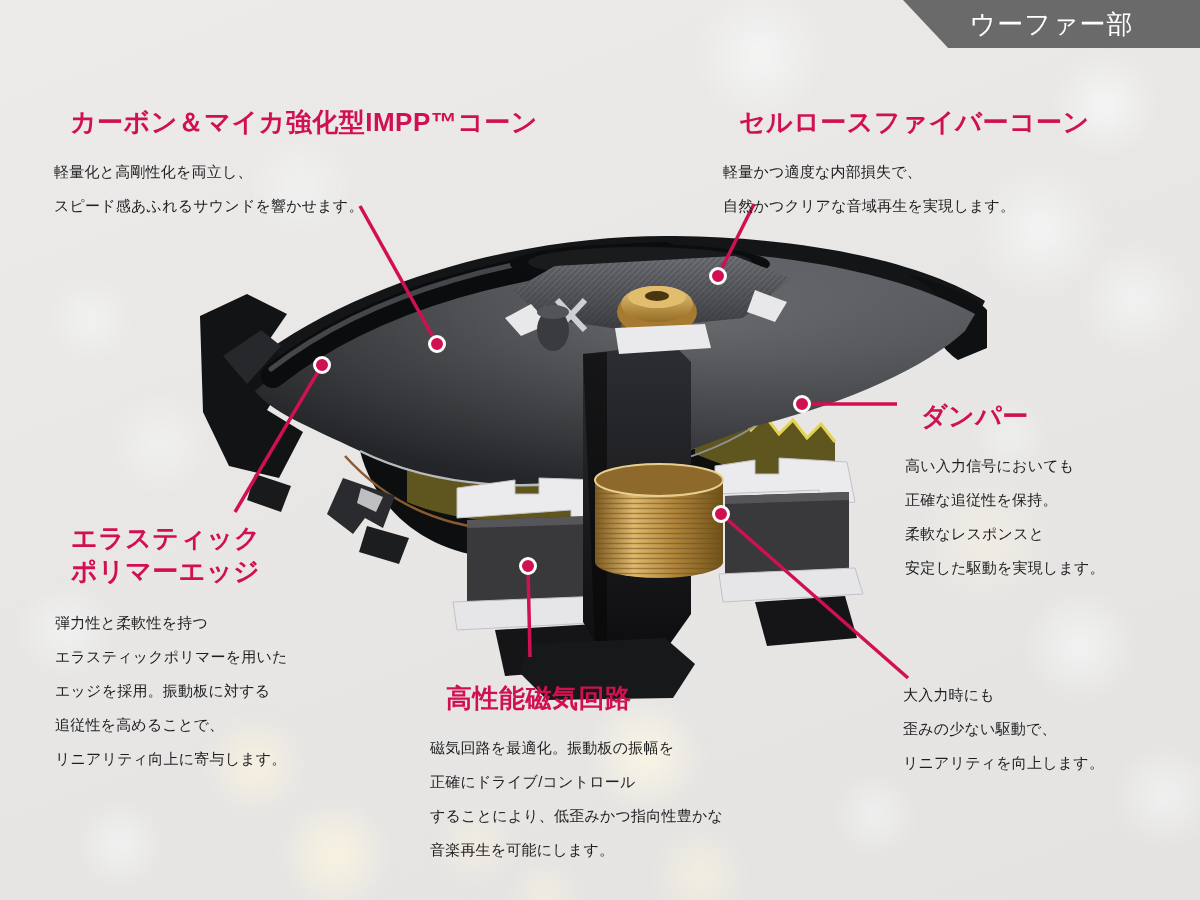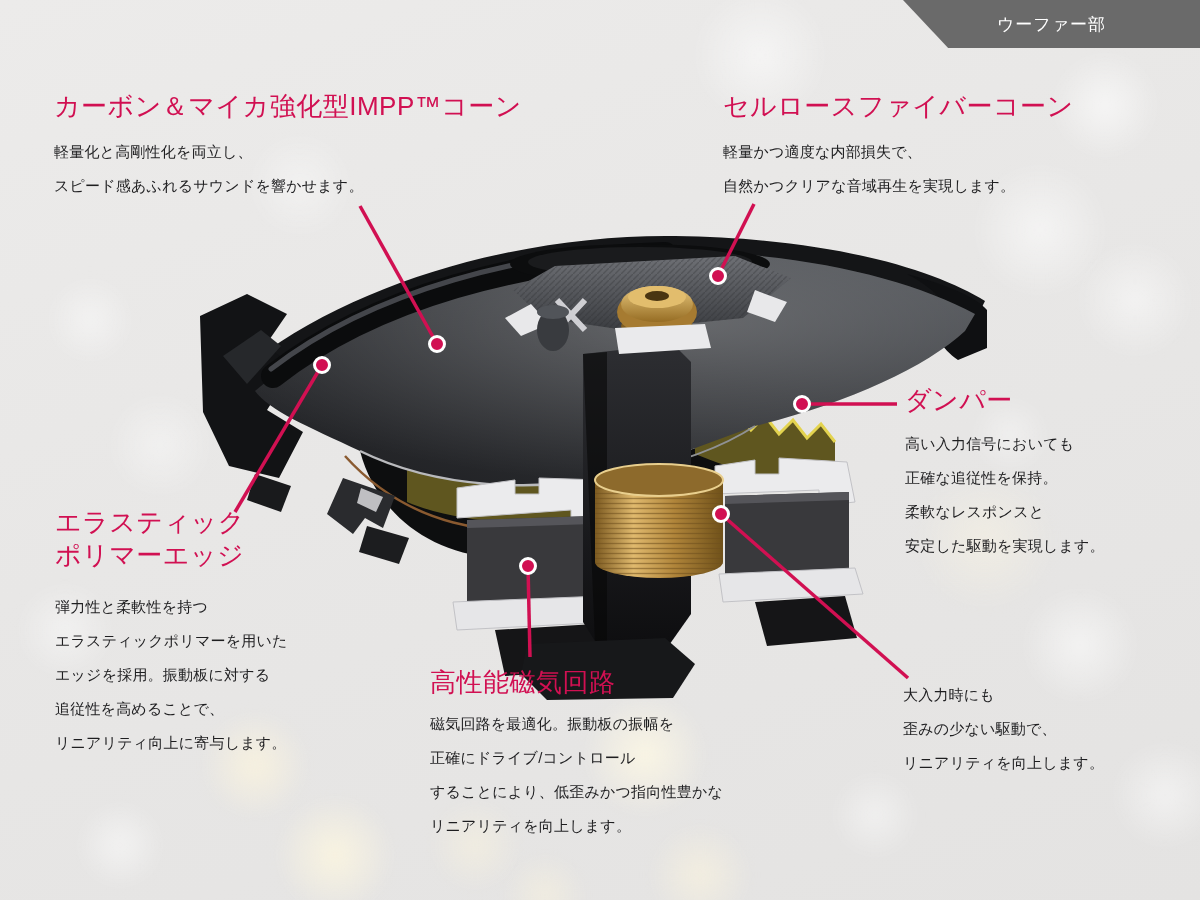--- a/index.html
+++ b/index.html
@@ -10,26 +10,26 @@
   }
   
   .bokeh{position:absolute;inset:0;pointer-events:none;}
   .bk{position:absolute;border-radius:50%;filter:blur(7px);}
   
   .badge{
     position:absolute;top:0;right:0;width:297px;height:48px;
     background:#6a6a6a;color:#ffffff;
     clip-path:polygon(0 0,100% 0,100% 100%,15.2% 100%);
     display:flex;align-items:center;justify-content:center;
-    font-size:17px;font-weight:500;letter-spacing:1px;
+    font-size:26px;font-weight:500;letter-spacing:1px;
   }
   
   .label{position:absolute;color:#1e1e20;}
   .label h3{
-    margin:0;font-size:26px;line-height:33px;font-weight:normal;
+    margin:16px;font-size:26px;line-height:33px;font-weight:bold;
     color:#d11052;white-space:pre-line;letter-spacing:0.5px;
   }
   .label p{
     margin:12px 0 0;font-size:15px;line-height:34px;
     white-space:pre-line;letter-spacing:0.2px;
   }
   .label.damper p{margin-top:10px;}
   .label.edge p{margin-top:18px;}
   .label.magnet p{margin-top:8px;}
   .label.voice p{margin-top:10px;}
@@ -220,21 +220,21 @@
 エッジを採用。振動板に対する
 追従性を高めることで、
 リニアリティ向上に寄与します。</p>
   </div>
 
   <div class="label magnet" style="left:430px;top:666px;">
     <h3>高性能磁気回路</h3>
     <p>磁気回路を最適化。振動板の振幅を
 正確にドライブ/コントロール
 することにより、低歪みかつ指向性豊かな
-リニアリティを向上します。</p>
+音楽再生を可能にします。</p>
   </div>
 
   <div class="label voice" style="left:903px;top:668px;">
     <p>大入力時にも
 歪みの少ない駆動で、
 リニアリティを向上します。</p>
   </div>
 
 </div>
 

